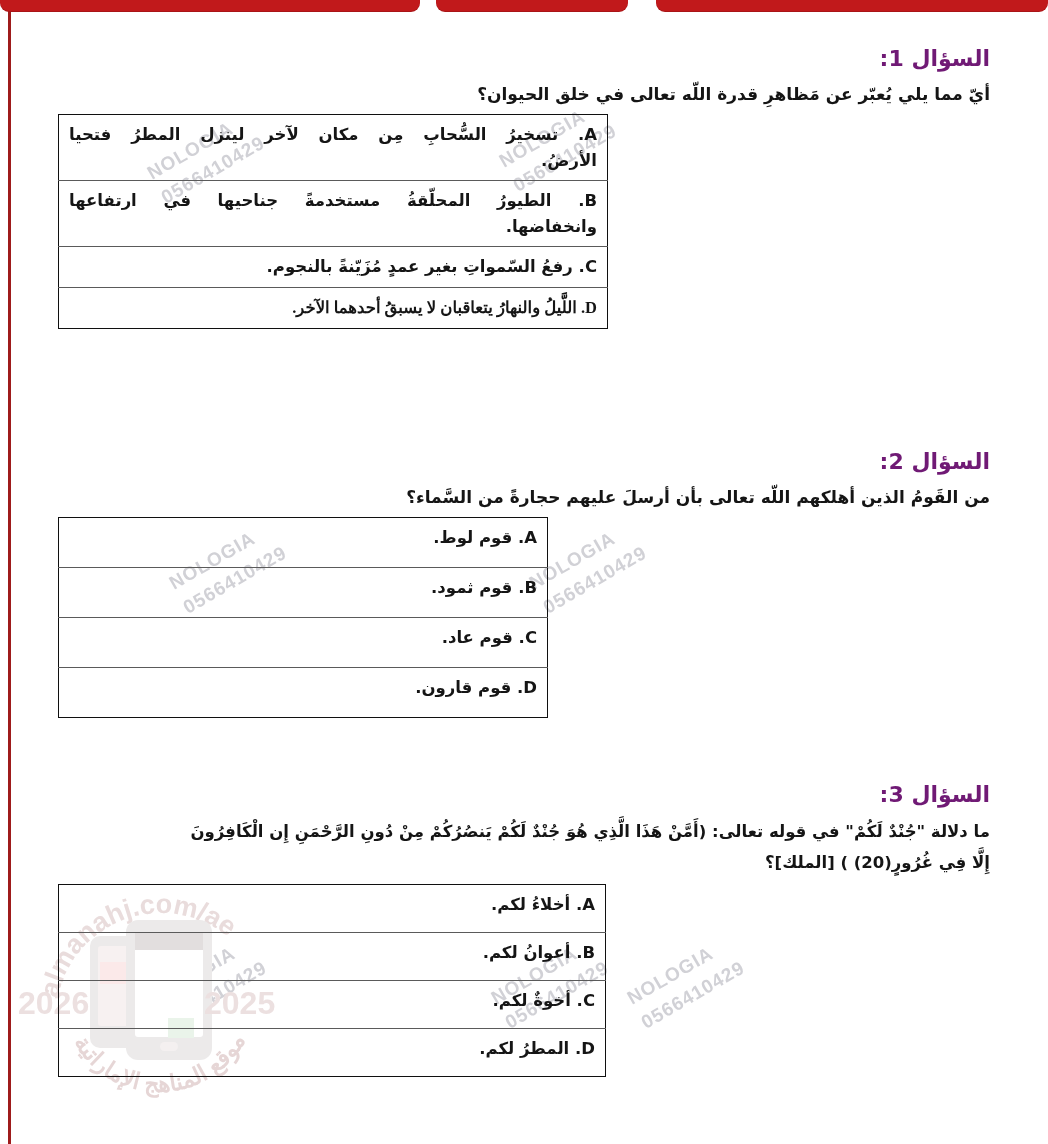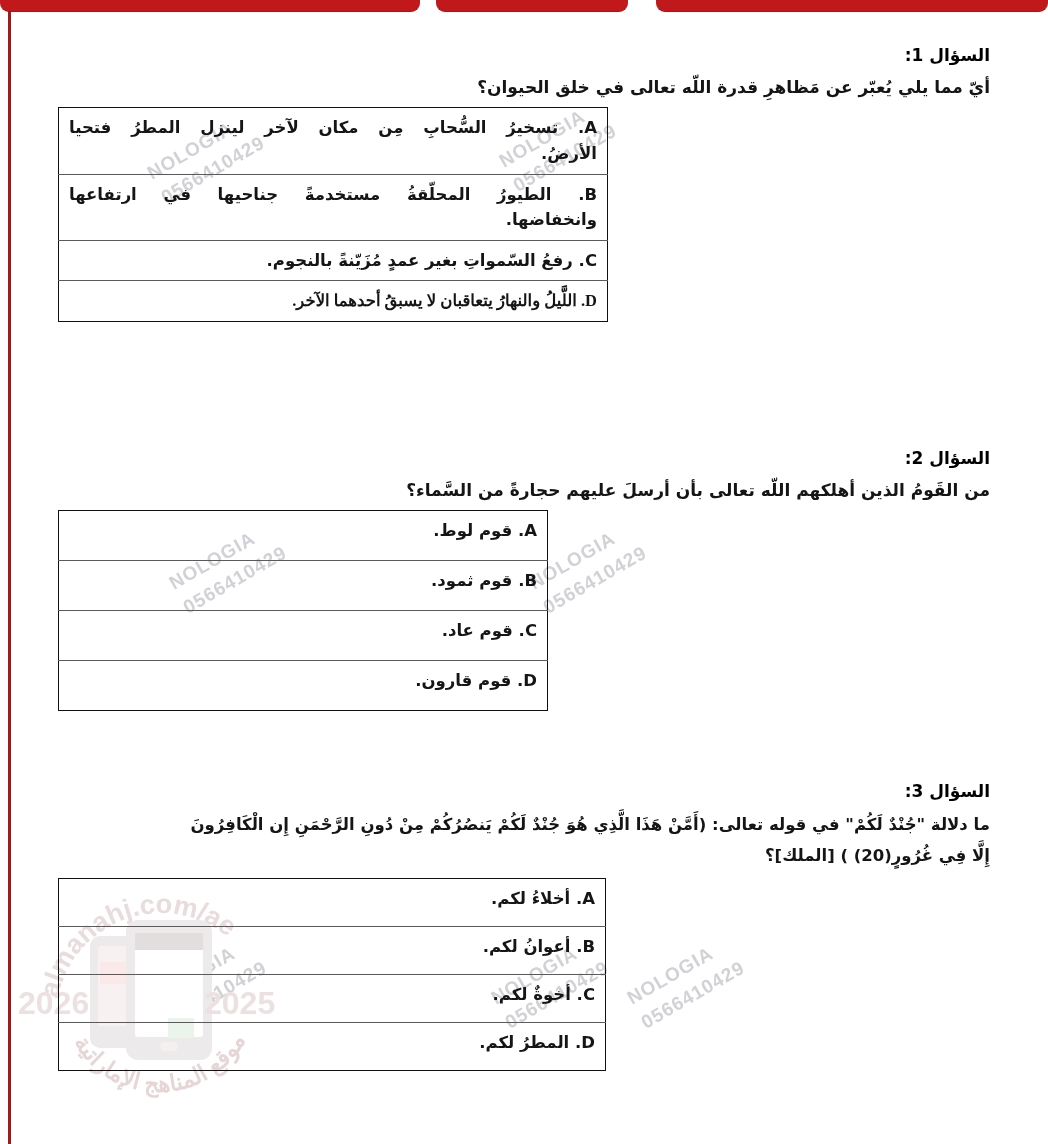--- a/index.html
+++ b/index.html
@@ -55,23 +55,23 @@
     top: 0;
     left: 0;
     width: 1048px;
     height: 1144px;
     z-index: 3;
   }
 
   .q-block { position: absolute; }
 
   .q-label {
-    font-size: 17px;
+    font-size: 22px;
     font-weight: bold;
-    color: #000000;
+    color: #701a75;
     text-align: right;
     direction: rtl;
     line-height: 1.35;
   }
 
   .q-text {
     font-size: 17px;
     font-weight: bold;
     color: #151515;
     text-align: right;

